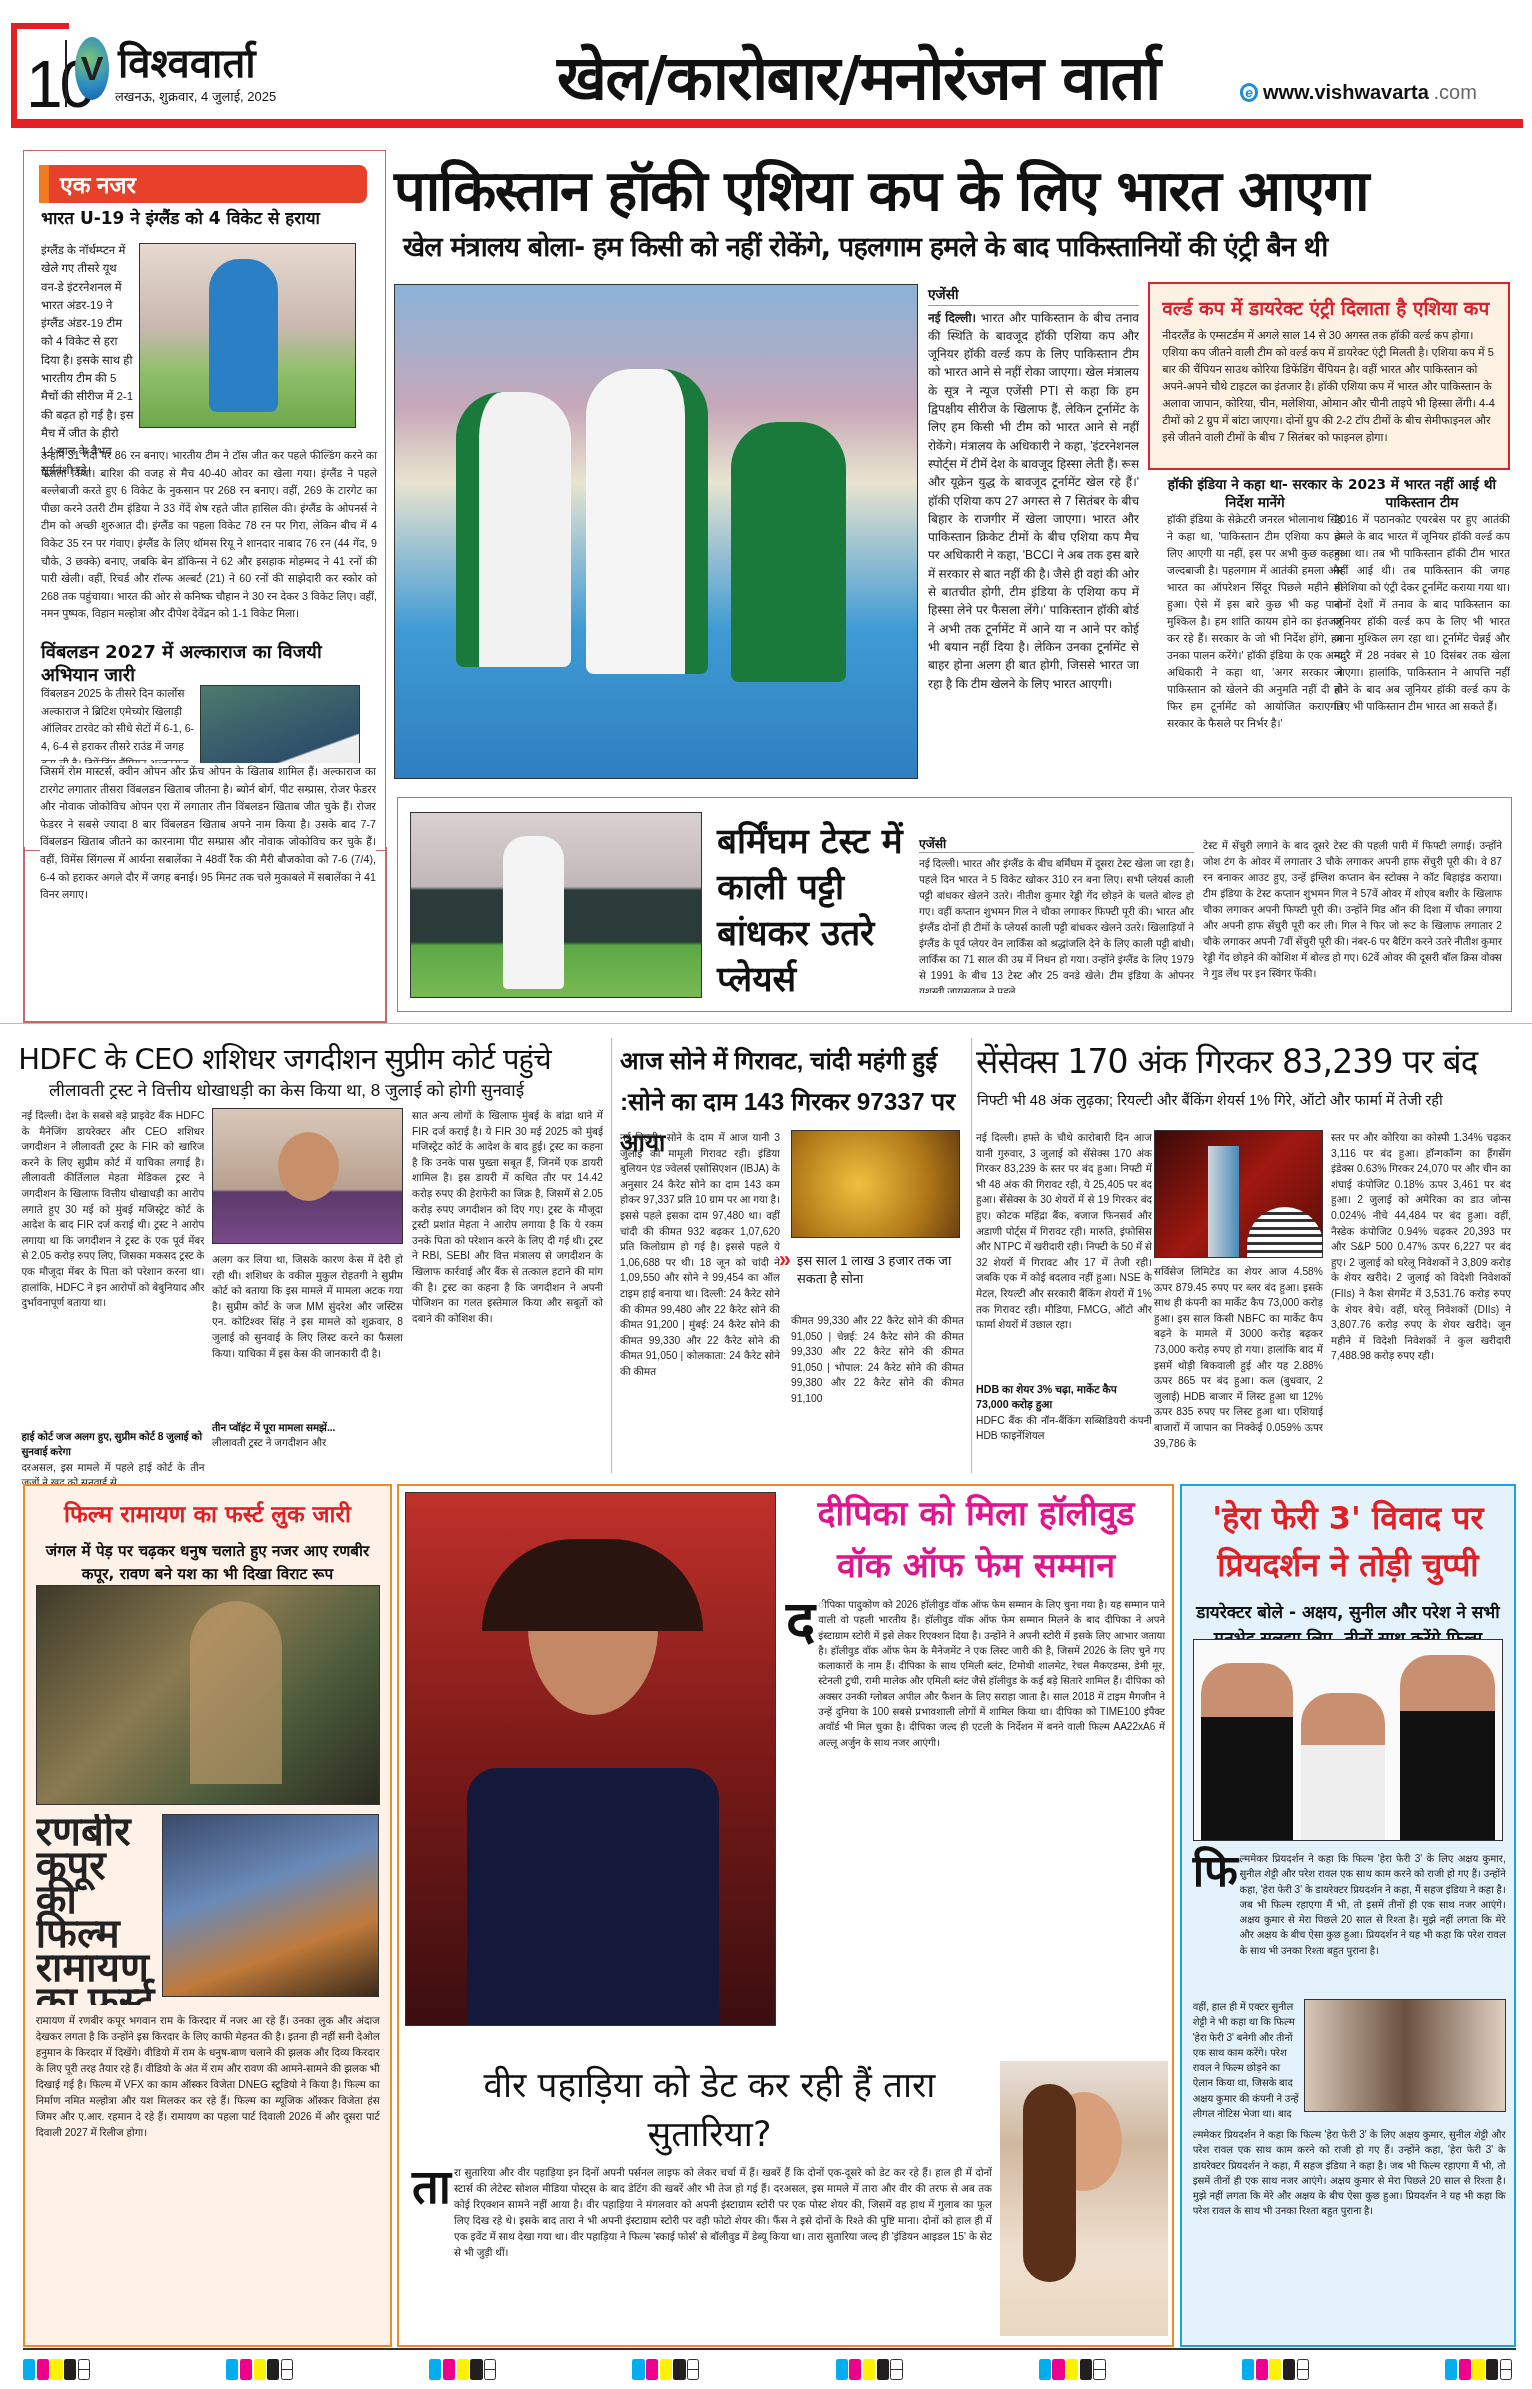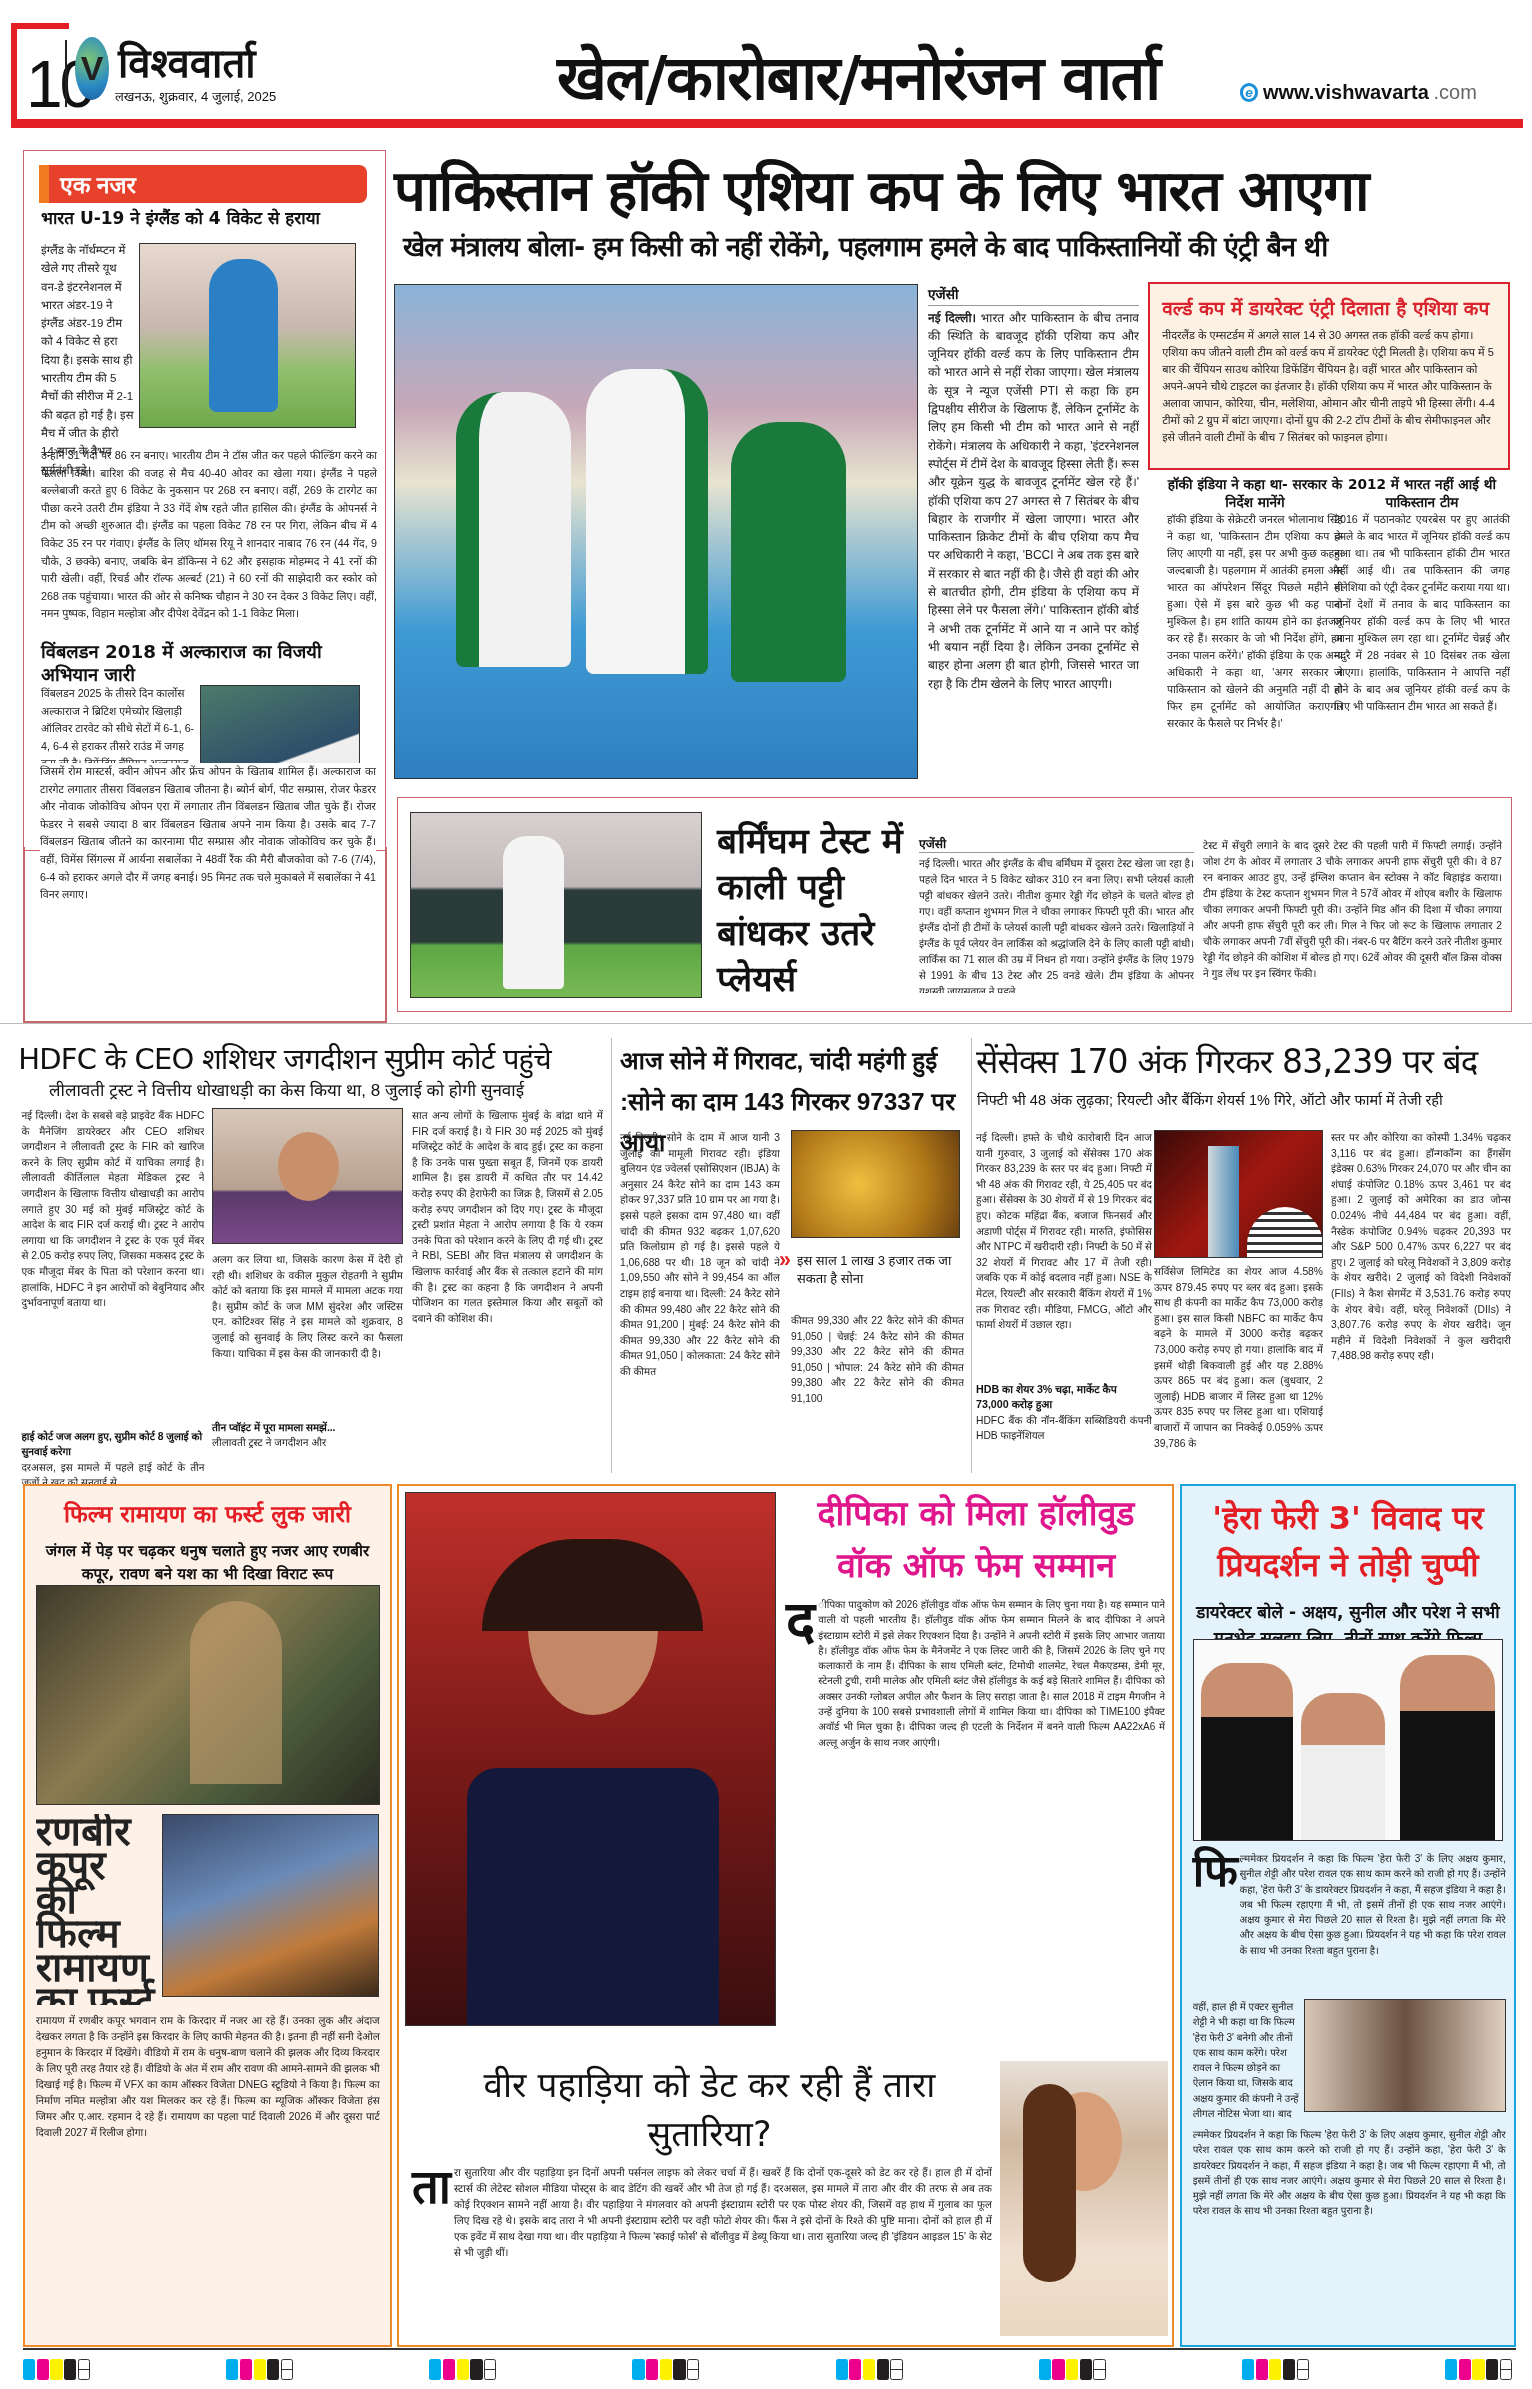--- a/index.html
+++ b/index.html
@@ -47,21 +47,21 @@
 </div>
 
 <div class="box" style="left:23px;top:150px;width:363px;height:701px;">
   <div class="tag" style="position:absolute;left:15.3px;top:13.7px;width:328px;">एक नजर</div>
   <div class="hl" style="position:absolute;left:17px;top:55px;font-size:17px;">भारत U-19 ने इंग्लैंड को 4 विकेट से हराया</div>
   <div class="img" style="left:115px;top:92px;width:217px;height:185px;background:linear-gradient(180deg,#e7d9d0 0%,#c9b8b0 45%,#8fbf6a 70%,#6fa84c 100%);">
     <div style="position:absolute;left:69px;top:15.3px;width:69px;height:153px;background:#2b7fc4;border-radius:30.5px 30.5px 7.6px 7.6px;"></div>
   </div>
   <div class="txt" style="position:absolute;left:17px;top:90px;width:93px;font-size:11.5px;line-height:18.3px;text-align:left">इंग्लैंड के नॉर्थम्प्टन में खेले गए तीसरे यूथ वन-डे इंटरनेशनल में भारत अंडर-19 ने इंग्लैंड अंडर-19 टीम को 4 विकेट से हरा दिया है। इसके साथ ही भारतीय टीम की 5 मैचों की सीरीज में 2-1 की बढ़त हो गई है। इस मैच में जीत के हीरो 14 साल के वैभव सूर्यवंशी रहे।</div>
   <div class="txt" style="position:absolute;left:17px;top:296px;width:336px;height:187px;overflow:hidden;font-size:10.7px;line-height:17.6px">उन्होंने 31 गेंदों पर 86 रन बनाए। भारतीय टीम ने टॉस जीत कर पहले फील्डिंग करने का फैसला किया। बारिश की वजह से मैच 40-40 ओवर का खेला गया। इंग्लैंड ने पहले बल्लेबाजी करते हुए 6 विकेट के नुकसान पर 268 रन बनाए। वहीं, 269 के टारगेट का पीछा करने उतरी टीम इंडिया ने 33 गेंदें शेष रहते जीत हासिल की। इंग्लैंड के ओपनर्स ने टीम को अच्छी शुरुआत दी। इंग्लैंड का पहला विकेट 78 रन पर गिरा, लेकिन बीच में 4 विकेट 35 रन पर गंवाए। इंग्लैंड के लिए थॉमस रियू ने शानदार नाबाद 76 रन (44 गेंद, 9 चौके, 3 छक्के) बनाए, जबकि बेन डॉकिन्स ने 62 और इसहाक मोहम्मद ने 41 रनों की पारी खेली। वहीं, रिचर्ड और रॉल्फ अल्बर्ट (21) ने 60 रनों की साझेदारी कर स्कोर को 268 तक पहुंचाया। भारत की ओर से कनिष्क चौहान ने 30 रन देकर 3 विकेट लिए। वहीं, नमन पुष्पक, विहान मल्होत्रा और दीपेश देवेंद्रन को 1-1 विकेट मिला।</div>
-  <div class="hl" style="position:absolute;left:17px;top:489px;width:321px;font-size:18.3px;line-height:23px;">विंबलडन 2018 में अल्काराज का विजयी अभियान जारी</div>
+  <div class="hl" style="position:absolute;left:17px;top:489px;width:321px;font-size:18.3px;line-height:23px;">विंबलडन 2027 में अल्काराज का विजयी अभियान जारी</div>
   <div class="img" style="left:176px;top:534px;width:160px;height:153px;background:linear-gradient(160deg,#4c7a6a,#2e4f6a 50%,#f0f0f0 51%,#e5e5e5);"></div>
   <div class="txt" style="position:absolute;left:17px;top:534px;width:154px;height:153px;overflow:hidden;font-size:10.7px;line-height:17.6px;text-align:left">विंबलडन 2025 के तीसरे दिन कार्लोस अल्काराज ने ब्रिटिश एमेच्योर खिलाड़ी ऑलिवर टारवेट को सीधे सेटों में 6-1, 6-4, 6-4 से हराकर तीसरे राउंड में जगह बना ली है। डिफेंडिंग चैंपियन अल्काराज ने वर्ल्ड रैंकिंग 733वें नंबर के टारवेट को सिर्फ 2 घंटे 17 मिनट में हरा दिया। अल्काराज ने लगातार 20 मैच जीते हैं,</div>
 </div>
 <div class="txt abs" style="left:40px;top:763px;width:336px;height:183px;overflow:hidden;font-size:10.7px;line-height:17.6px;background:#fff">जिसमें रोम मास्टर्स, क्वीन ओपन और फ्रेंच ओपन के खिताब शामिल हैं। अल्काराज का टारगेट लगातार तीसरा विंबलडन खिताब जीतना है। ब्योर्न बोर्ग, पीट सम्प्रास, रोजर फेडरर और नोवाक जोकोविच ओपन एरा में लगातार तीन विंबलडन खिताब जीत चुके हैं। रोजर फेडरर ने सबसे ज्यादा 8 बार विंबलडन खिताब अपने नाम किया है। उसके बाद 7-7 विंबलडन खिताब जीतने का कारनामा पीट सम्प्रास और नोवाक जोकोविच कर चुके हैं। वहीं, विमेंस सिंगल्स में आर्यना सबालेंका ने 48वीं रैंक की मैरी बौजकोवा को 7-6 (7/4), 6-4 को हराकर अगले दौर में जगह बनाई। 95 मिनट तक चले मुकाबले में सबालेंका ने 41 विनर लगाए।</div>
 <div class="abs" style="left:23px;top:847px;width:1.5px;height:176px;background:#c9666c"></div>
 <div class="abs" style="left:385px;top:847px;width:1.5px;height:176px;background:#c9666c"></div>
 <div class="abs" style="left:23px;top:1021px;width:363px;height:1.5px;background:#c9666c"></div>
 
 <div class="abs hl" style="left:394px;top:150px;font-size:56px;letter-spacing:-1.5px;white-space:nowrap">पाकिस्तान हॉकी एशिया कप के लिए भारत आएगा</div>
 <div class="abs hl" style="left:403px;top:227px;font-size:27px;white-space:nowrap;letter-spacing:-0.8px;font-weight:bold">खेल मंत्रालय बोला- हम किसी को नहीं रोकेंगे, पहलगाम हमले के बाद पाकिस्तानियों की एंट्री बैन थी</div>
@@ -77,21 +77,21 @@
 
 <div class="abs redbox" style="left:1148px;top:282px;width:362px;height:188px;padding:10.7px 12.2px">
   <div class="hl" style="color:#d9232d;font-size:19px;margin-bottom:6.1px">वर्ल्ड कप में डायरेक्ट एंट्री दिलाता है एशिया कप</div>
   <div class="txt" style="font-size:11px;line-height:17px;text-align:left">नीदरलैंड के एम्सटर्डम में अगले साल 14 से 30 अगस्त तक हॉकी वर्ल्ड कप होगा। एशिया कप जीतने वाली टीम को वर्ल्ड कप में डायरेक्ट एंट्री मिलती है। एशिया कप में 5 बार की चैंपियन साउथ कोरिया डिफेंडिंग चैंपियन है। वहीं भारत और पाकिस्तान को अपने-अपने चौथे टाइटल का इंतजार है। हॉकी एशिया कप में भारत और पाकिस्तान के अलावा जापान, कोरिया, चीन, मलेशिया, ओमान और चीनी ताइपे भी हिस्सा लेंगी। 4-4 टीमों को 2 ग्रुप में बांटा जाएगा। दोनों ग्रुप की 2-2 टॉप टीमों के बीच सेमीफाइनल और इसे जीतने वाली टीमों के बीच 7 सितंबर को फाइनल होगा।</div>
 </div>
 <div class="abs" style="left:1148px;top:476px;width:176px;margin-left:19px;">
   <div class="hl" style="text-align:center;font-size:13.7px;line-height:17.6px">हॉकी इंडिया ने कहा था- सरकार के निर्देश मानेंगे</div>
   <div class="txt" style="font-size:10.7px;line-height:17px;height:271px;overflow:hidden">हॉकी इंडिया के सेक्रेटरी जनरल भोलानाथ सिंह ने कहा था, 'पाकिस्तान टीम एशिया कप के लिए आएगी या नहीं, इस पर अभी कुछ कहना जल्दबाजी है। पहलगाम में आतंकी हमला और भारत का ऑपरेशन सिंदूर पिछले महीने ही हुआ। ऐसे में इस बारे कुछ भी कह पाना मुश्किल है। हम शांति कायम होने का इंतजार कर रहे हैं। सरकार के जो भी निर्देश होंगे, हम उनका पालन करेंगे।' हॉकी इंडिया के एक अन्य अधिकारी ने कहा था, 'अगर सरकार ने पाकिस्तान को खेलने की अनुमति नहीं दी तो फिर हम टूर्नामेंट को आयोजित कराएगा। सरकार के फैसले पर निर्भर है।'</div>
 </div>
 <div class="abs" style="left:1334px;top:476px;width:176px;">
-  <div class="hl" style="text-align:center;font-size:13.7px;line-height:17.6px">2012 में भारत नहीं आई थी पाकिस्तान टीम</div>
+  <div class="hl" style="text-align:center;font-size:13.7px;line-height:17.6px">2023 में भारत नहीं आई थी पाकिस्तान टीम</div>
   <div class="txt" style="font-size:10.7px;line-height:17px;height:271px;overflow:hidden">2016 में पठानकोट एयरबेस पर हुए आतंकी हमले के बाद भारत में जूनियर हॉकी वर्ल्ड कप हुआ था। तब भी पाकिस्तान हॉकी टीम भारत नहीं आई थी। तब पाकिस्तान की जगह मलेशिया को एंट्री देकर टूर्नामेंट कराया गया था। दोनों देशों में तनाव के बाद पाकिस्तान का जूनियर हॉकी वर्ल्ड कप के लिए भी भारत आना मुश्किल लग रहा था। टूर्नामेंट चेन्नई और मदुरै में 28 नवंबर से 10 दिसंबर तक खेला जाएगा। हालांकि, पाकिस्तान ने आपत्ति नहीं होने के बाद अब जूनियर हॉकी वर्ल्ड कप के लिए भी पाकिस्तान टीम भारत आ सकते हैं।</div>
 </div>
 
 <div class="box" style="left:397px;top:797px;width:1115px;height:215px;">
   <div class="img" style="left:12.2px;top:13.7px;width:292px;height:275px;height:186px;background:linear-gradient(180deg,#d9d0d0 0%,#c0b8b8 40%,#2a3b3a 42%,#2a3b3a 70%,#5ca844 72%,#78b954 100%);">
     <div style="position:absolute;left:92px;top:23px;width:61px;height:153px;background:#f4f4f4;border-radius:23px 23px 4.6px 4.6px"></div>
   </div>
   <div class="hl" style="position:absolute;left:319px;top:20px;width:191px;font-size:35px;line-height:46px">बर्मिंघम टेस्ट में काली पट्टी बांधकर उतरे प्लेयर्स</div>
   <div style="position:absolute;left:521px;top:37px;width:275px;">
     <div style="font-weight:bold;font-size:12.2px;border-bottom:1.5px solid #999;margin-bottom:3.1px">एजेंसी</div>

